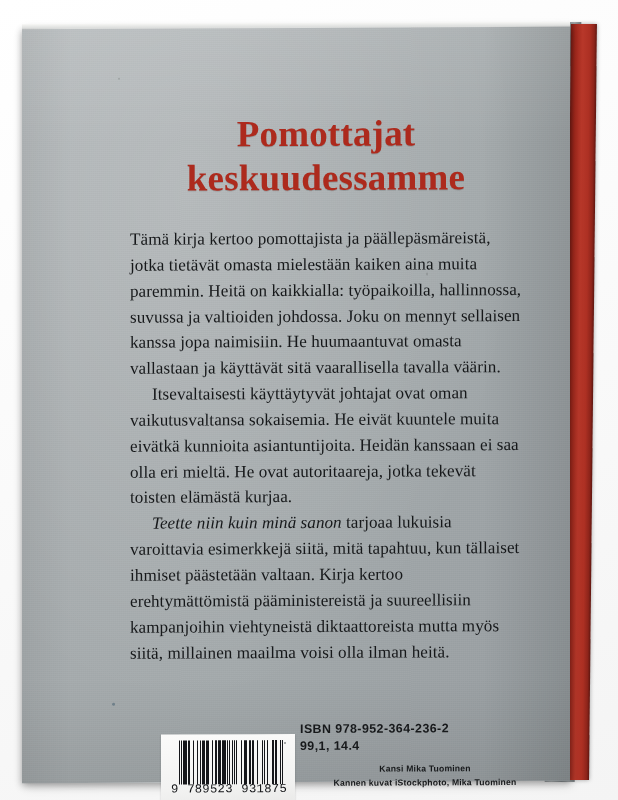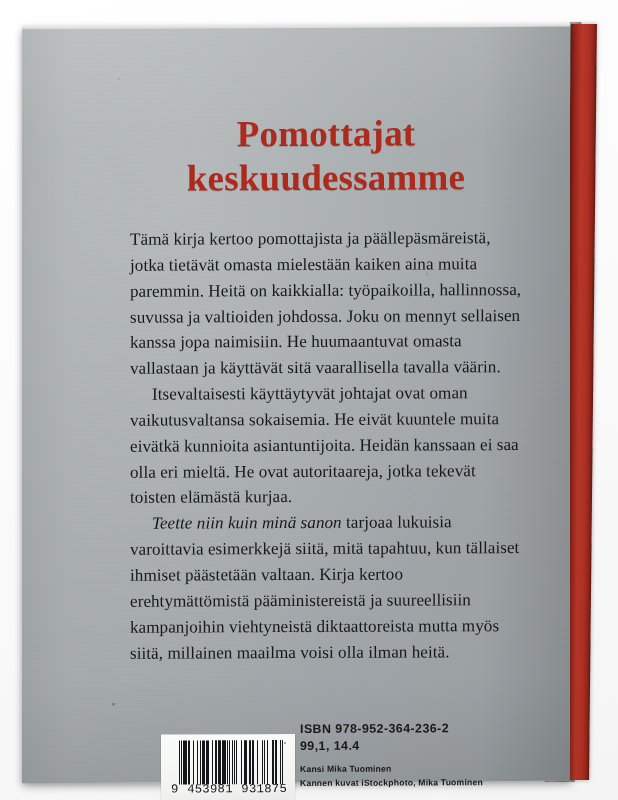--- a/index.html
+++ b/index.html
@@ -165,21 +165,21 @@
     font-size: 12.4px;
     letter-spacing: .45px;
     line-height: 1.38;
   }
   .credit-line {
     font-weight: 700;
     font-size: 8.6px;
     letter-spacing: .2px;
     line-height: 1.55;
   }
-  #credits { margin-top: 8px; }
+  #credits { margin-top: 8px; text-align: center; }
 
   
   #barcode-label {
     position: absolute;
     left: 139px;
     top: 707px;
     width: 134px;
     height: 70px;
     background: linear-gradient(175deg, #fbfbfa 0%, #f2f2f1 70%, #e9e9e8 100%);
     box-shadow: 0 1px 2px rgba(0,0,0,.22);
@@ -363,20 +363,20 @@
           <i style="flex: 1 1 0px;"></i>
           <i style="flex: 1 1 0px;"></i>
           <i class="sp" style="flex: 1 1 0px;"></i>
           <i class="sp" style="flex: 1 1 0px;"></i>
           <i class="g" style="flex: 1 1 0px;"></i>
           <i class="sp" style="flex: 1 1 0px;"></i>
           <i class="g" style="flex: 1 1 0px;"></i>
         </div>
       <div id="barcode-digits">
         <span>9</span>
-        <span>453981</span>
+        <span>789523</span>
         <span>931875</span>
       </div>
       <div id="bc-dot"></div>
     </div>
   </div>
 
 </div>
 
 </body></html>

